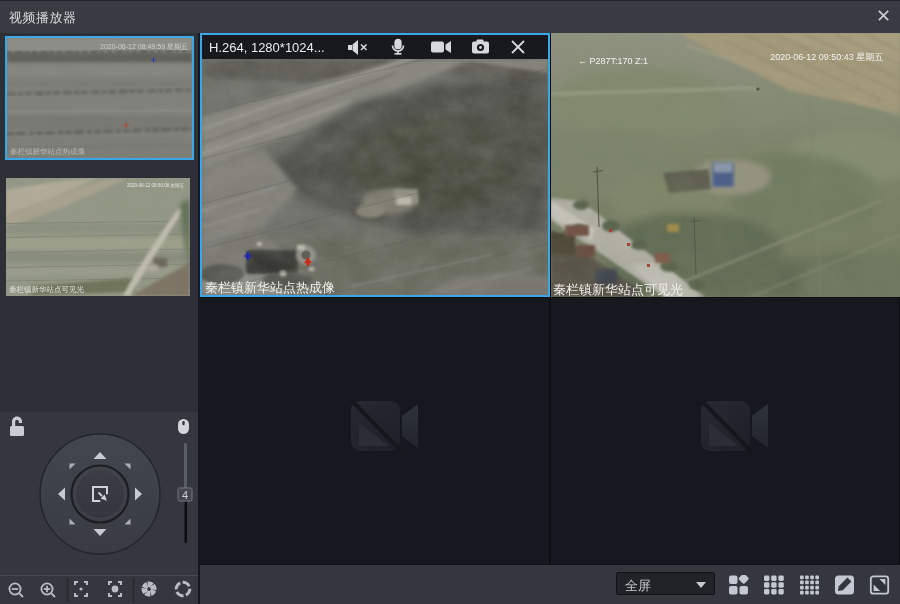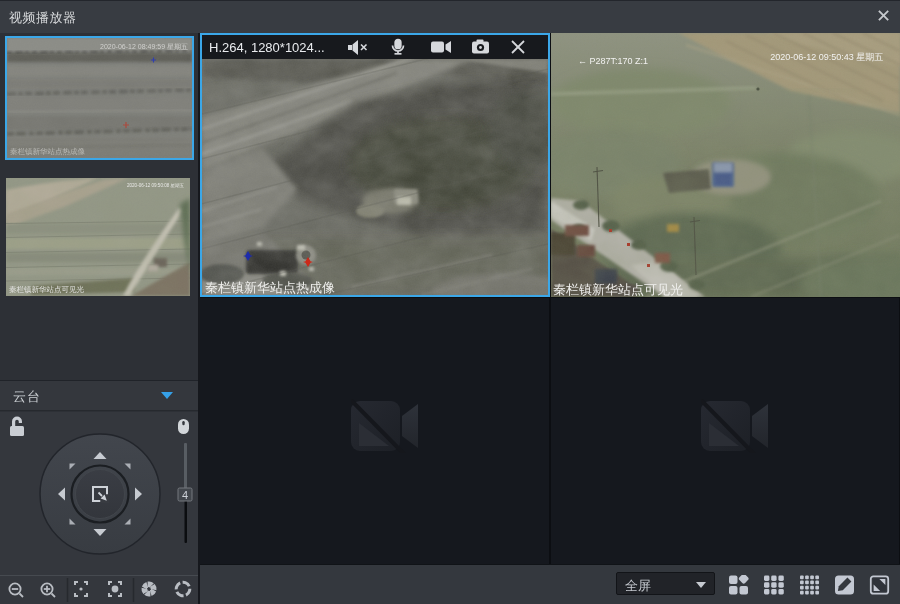--- a/index.html
+++ b/index.html
@@ -97,26 +97,20 @@
         <g filter="url(#b2)">
           <rect x="148" y="80" width="13" height="9" fill="#6a635a"></rect>
           <rect x="142" y="87" width="10" height="6" fill="#b3aca0"></rect>
         </g>
         <rect width="184" height="118" filter="url(#blotchG)" opacity="0.3"></rect>
         <rect width="184" height="118" filter="url(#grain)" opacity="0.09"></rect>
         <text x="509" y="27" font-size="13" fill="#e8e8e6" text-anchor="end" font-family="Liberation Sans" transform="scale(0.35)">2020-06-12 09:50:08 星期五</text>
         <text x="6" y="227" font-size="15" fill="#e4e4e2" font-family="Liberation Sans" transform="scale(0.5)">秦栏镇新华站点可见光</text>
       </svg>
     </div>
-    <div id="ptzhead" class="abs">
-      <div class="t abs">云台</div>
-      <svg class="abs" style="left:161px;top:11px" width="12" height="8">
-          <polygon points="0,0 12,0 6,7" fill="#35a0e8"></polygon>
-        </svg>
-    </div>
     <div id="ptzbody" class="abs">
       <svg width="198" height="163" style="position:absolute;left:0;top:0">
         <defs>
           <linearGradient id="jg" x1="0" y1="0" x2="0" y2="1">
             <stop offset="0" stop-color="#42464d"></stop>
               <stop offset="1" stop-color="#383c42"></stop>
           </linearGradient>
           <linearGradient id="jg2" x1="0" y1="0" x2="0" y2="1">
             <stop offset="0" stop-color="#3a3d44"></stop>
               <stop offset="1" stop-color="#33363c"></stop>

